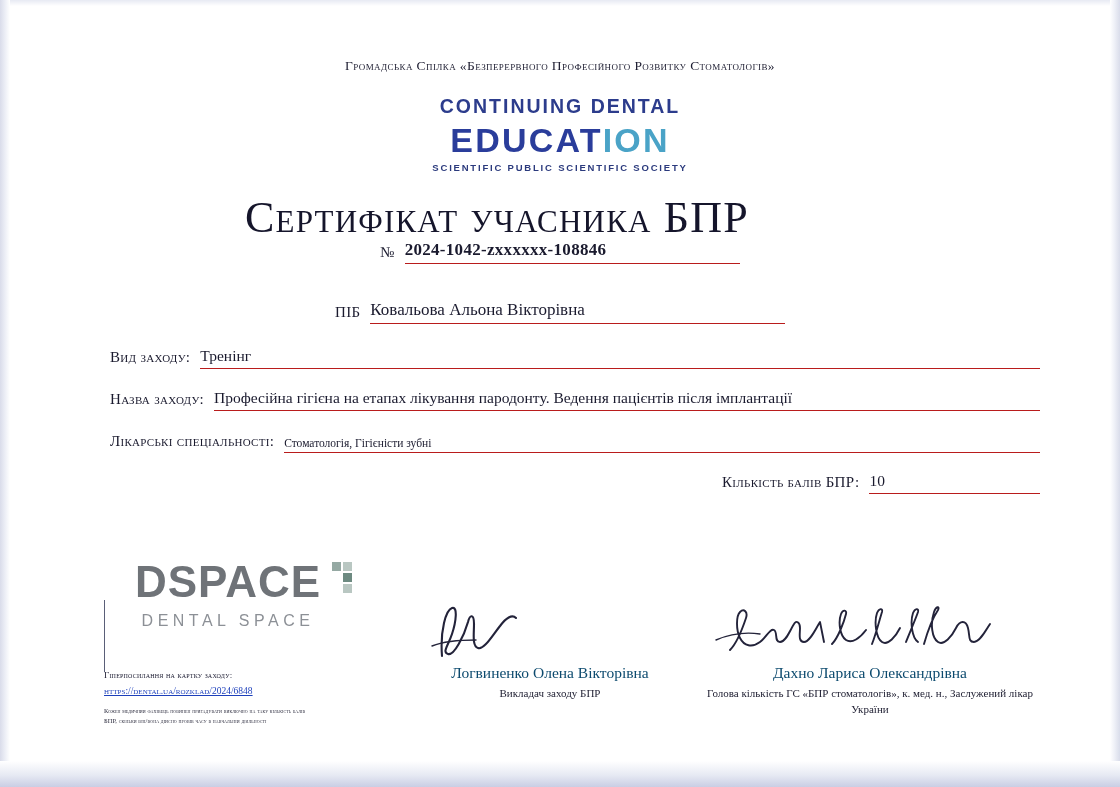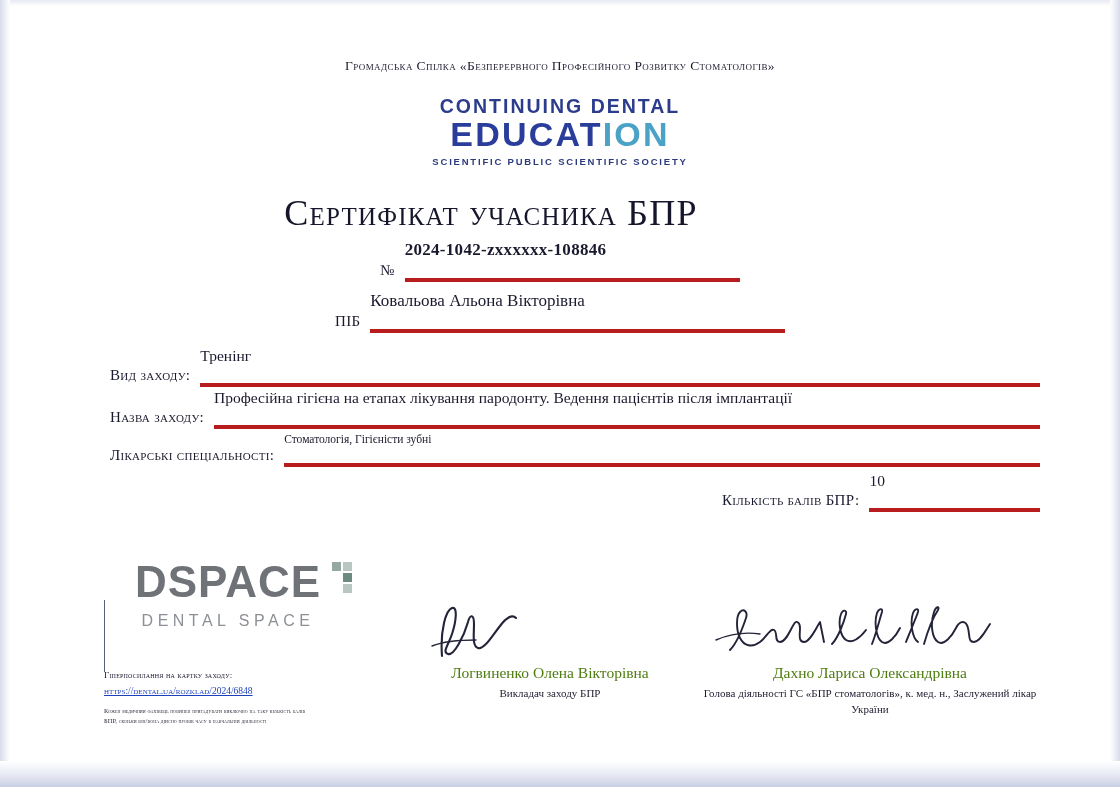--- a/index.html
+++ b/index.html
@@ -67,76 +67,77 @@
     letter-spacing: 2.0px;
     color: #2c3c8c;
     font-weight: 600;
   }
   .logo-l2 {
     font-family: "Liberation Sans", sans-serif;
     font-size: 34px;
     letter-spacing: 2.2px;
     color: #2a3d9b;
     font-weight: 700;
-    margin-top: 0;
+    margin-top: 6px;
   }
   .logo-l2 .accent { color: #4aa3c7; }
   .logo-l3 {
     font-family: "Liberation Sans", sans-serif;
     font-size: 9.5px;
     letter-spacing: 1.8px;
     color: #2b3a7d;
     font-weight: 700;
     margin-top: 6px;
   }
 
   .cert-title {
     position: absolute;
     top: 192px;
     left: 0; width: 982px;
     text-align: center;
-    font-size: 36px;
+    font-size: 44px;
     font-variant: small-caps;
     letter-spacing: 1.2px;
     color: #15152b;
+    padding-left: 6px;
   }
 
   
   .field {
     position: absolute;
     display: flex;
     align-items: flex-end;
   }
   .field .label {
     font-size: 15px;
     font-variant: small-caps;
     letter-spacing: 0.3px;
     white-space: nowrap;
     padding-right: 10px;
     padding-bottom: 3px;
   }
   .field .value-wrap {
     flex: 1;
-    border-bottom: 4px solid #b91c1c;
-    padding-bottom: 18px;
+    border-bottom: 1px solid #b91c1c;
+    padding-bottom: 3px;
   }
   .field .value {
     font-size: 15.5px;
     white-space: nowrap;
   }
   .field .value.small {
     font-size: 11.5px;
   }
 
   
   #row-number { top: 240px; left: 380px; width: 360px; }
   #row-number .label { font-size: 15px; }
   #row-number .value { font-size: 17px; font-weight: 600; letter-spacing: 0.3px; }
 
-  #row-name { top: 291px; left: 335px; width: 450px; }
+  #row-name { top: 300px; left: 335px; width: 450px; }
   #row-name .value { font-size: 17px; }
 
   #row-type { top: 347px; left: 110px; width: 930px; }
   #row-title { top: 389px; left: 110px; width: 930px; }
   #row-spec { top: 433px; left: 110px; width: 930px; }
 
   #row-date { top: 472px; left: 100px; width: 262px; }
   #row-points { top: 472px; left: 722px; width: 318px; }
 
   
@@ -228,21 +229,21 @@
   }
   #sig-teacher { left: 380px; top: 600px; width: 340px; }
   #sig-head    { left: 690px; top: 600px; width: 360px; }
 
   .sig-mark {
     height: 62px;
     position: relative;
   }
   .sig-name {
     font-size: 15.5px;
-    color: #4d7c0f;
+    color: #0c4a6e;
     margin-top: 2px;
   }
   .sig-role {
     font-size: 11px;
     color: #1d1d30;
     margin-top: 4px;
     line-height: 1.45;
   }
 </style>
 </head>
@@ -340,16 +341,16 @@
   </div>
 
   <div class="sig-block" id="sig-head">
     <div class="sig-mark">
       <svg width="360" height="62" viewBox="0 0 360 62">
         <path d="M40 50 C46 44, 52 30, 56 18 C58 12, 54 8, 50 12 C46 16, 46 30, 50 38 C54 46, 62 48, 70 42 C76 38, 80 28, 84 30 C88 32, 84 42, 90 42 C96 42, 100 30, 104 24 C106 20, 110 22, 110 28 C110 34, 108 42, 114 42 C120 42, 126 28, 130 22 L134 42 M142 44 C148 38, 154 22, 156 14 C157 10, 153 9, 151 14 C148 22, 150 36, 156 40 C162 44, 170 38, 176 30 M182 44 C186 34, 190 18, 192 12 C193 8, 189 8, 187 13 C184 22, 186 38, 192 42 C198 46, 206 36, 210 28 M216 42 C220 32, 226 18, 228 12 C229 8, 225 8, 223 13 C220 22, 222 38, 228 42 M234 44 C238 30, 244 16, 248 10 C250 6, 246 6, 244 12 C240 24, 242 38, 248 42 C254 46, 262 36, 266 28 C270 20, 276 20, 278 28 C280 36, 278 42, 284 42 C290 42, 296 30, 300 24" fill="none" stroke="#23233a" stroke-width="1.9" stroke-linecap="round" stroke-linejoin="round"></path>
         <path d="M26 40 C40 34, 56 32, 70 34" fill="none" stroke="#23233a" stroke-width="1.4" stroke-linecap="round"></path>
       </svg>
     </div>
     <div class="sig-name">Дахно Лариса Олександрівна</div>
-    <div class="sig-role">Голова діяльності ГС «БПР стоматологів», к. мед. н., Заслужений лікар України</div>
+    <div class="sig-role">Голова кількість ГС «БПР стоматологів», к. мед. н., Заслужений лікар України</div>
   </div>
 
 </div>
 
 </body></html>

